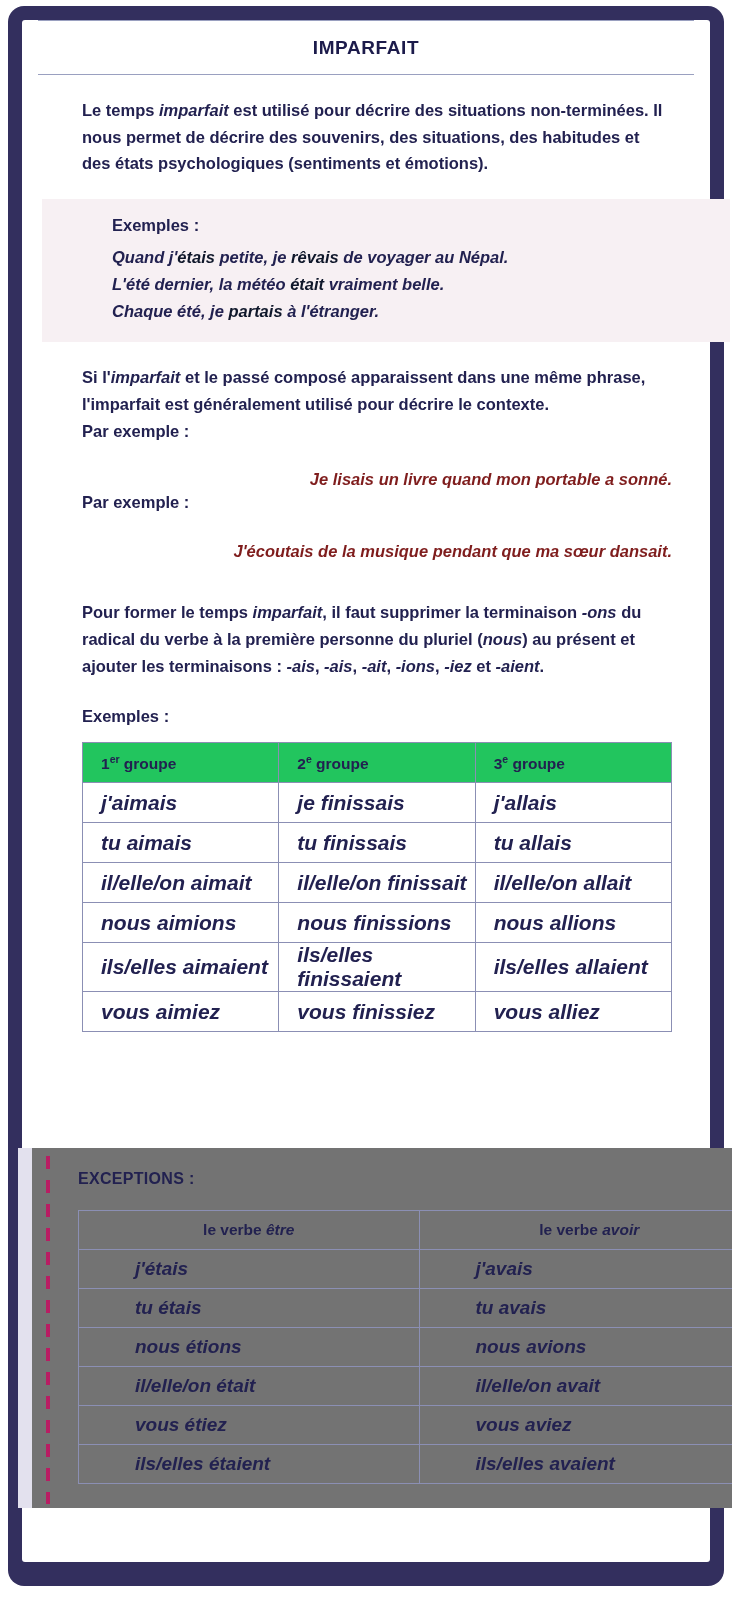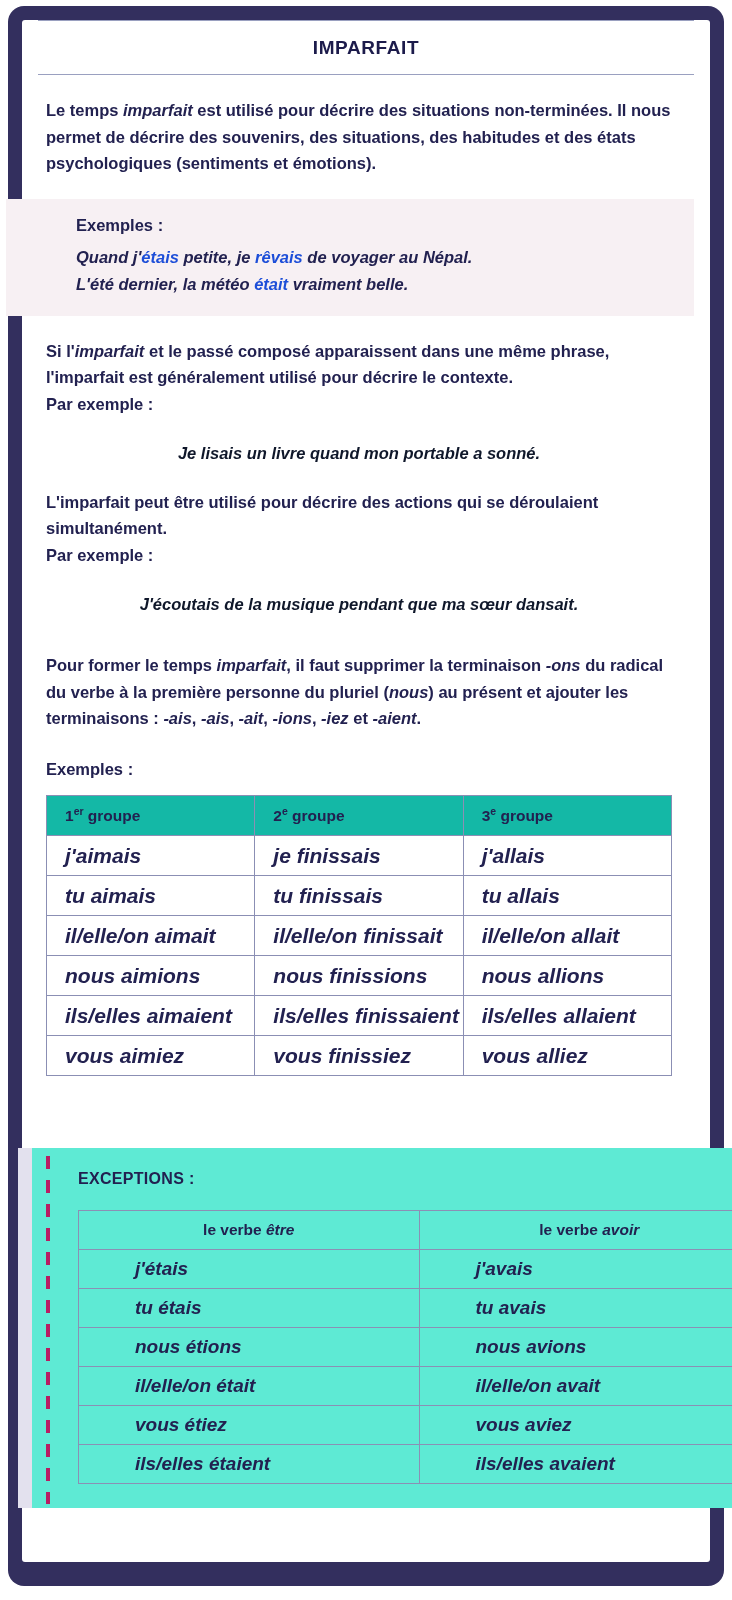--- a/index.html
+++ b/index.html
@@ -47,21 +47,21 @@
   }
   .title {
     text-align: center;
     font-size: 19px;
     font-weight: bold;
     letter-spacing: .6px;
     color: #1c1b4b;
     padding: 16px 0 15px 0;
   }
 
-  .body-wrap { padding: 0 38px 0 24px; }
+  .body-wrap { padding: 0 38px 0 60px; }
 
   p.para {
     font-size: 16.5px;
     line-height: 1.62;
     color: #222150;
     font-weight: 600;
   }
   .pad-top-22 { margin-top: 22px; }
   .pad-top-30 { }
   .pad-top-26 { margin-top: 26px; }
@@ -85,28 +85,28 @@
     font-weight: 600;
     margin-bottom: 9px;
   }
   .ex-line {
     font-size: 16.5px;
     font-style: italic;
     font-weight: 600;
     color: #222150;
     line-height: 1.62;
   }
-  .hl { color: #1d4ed8; font-style: italic; }
+  .hl { color: #0f172a; font-style: italic; }
 
   .center-ex {
-    text-align: center;
+    text-align: right;
     font-size: 16.5px;
     font-style: italic;
     font-weight: 700;
-    color: #0f172a;
+    color: #7f1d1d;
     margin-top: 26px;
   }
 
   .exemples-lead {
     font-size: 16.5px;
     color: #222150;
     font-weight: 600;
     margin-top: 28px;
   }
 
@@ -118,37 +118,37 @@
     table-layout: fixed;
   }
   table.conj th, table.conj td {
     border: 1px solid #8b8fb4;
     height: 40px;
     padding: 0 0 0 18px;
     text-align: left;
     color: #222150;
   }
   table.conj th {
-    background: #14b8a6;
+    background: #22c55e;
     font-size: 15.5px;
     font-weight: 600;
   }
   table.conj td {
     font-size: 21px;
     font-style: italic;
     font-weight: 600;
   }
   sup { font-size: 10.5px; vertical-align: super; }
 
   
   .exceptions {
     position: absolute;
     left: 18px; top: 1148px;
     width: 714px; height: 360px;
-    background: #5eead4;
+    background: #737373;
     border-left: 14px solid #e3e1ee;
   }
   .dash-bar {
     position: absolute;
     left: 14px; top: 8px;
     width: 4px; height: 348px;
     background: repeating-linear-gradient(
       to bottom,
       #b81d63 0px, #b81d63 13px,
       rgba(0,0,0,0) 13px, rgba(0,0,0,0) 24px
@@ -203,29 +203,29 @@
 
       <p class="para pad-top-22"><span>Le temps </span><em class="it">imparfait</em><span> est utilisé pour décrire des situations non-terminées. Il nous permet de décrire des souvenirs, des situations, des habitudes et des états psychologiques (sentiments et émotions).</span></p>
 
       <div class="ex-box">
         <div class="ex-label">Exemples :</div>
 
         <div class="ex-line"><span>Quand j'</span><span class="hl">étais</span><span> petite, je </span><span class="hl">rêvais</span><span> de voyager au Népal.</span></div>
 
         <div class="ex-line"><span>L'été dernier, la météo </span><span class="hl">était</span><span> vraiment belle.</span></div>
 
+        <div class="ex-line"><span>Chaque été, je </span><span class="hl">partais</span><span> à l'étranger.</span></div>
       </div>
 
       <p class="para pad-top-22"><span>Si l'</span><em class="it">imparfait</em><span> et le passé composé apparaissent dans une même phrase, l'imparfait est généralement utilisé pour décrire le contexte.</span></p>
 
       <p class="para pad-top-30">Par exemple :</p>
 
       <div class="center-ex">Je lisais un livre quand mon portable a sonné.</div>
 
-      <p class="para pad-top-26">L'imparfait peut être utilisé pour décrire des actions qui se déroulaient simultanément.</p>
 
       <p class="para pad-top-30">Par exemple :</p>
 
       <div class="center-ex">J'écoutais de la musique pendant que ma sœur dansait.</div>
 
       <p class="para" style="margin-top:38px"><span>Pour former le temps </span><em class="it">imparfait</em><span>, il faut supprimer la terminaison </span><b class="bdi">-ons</b><span> du radical du verbe à la première personne du pluriel (</span><em class="it">nous</em><span>) au présent et ajouter les terminaisons : </span><b class="bdi">-ais</b><span>, </span><b class="bdi">-ais</b><span>, </span><b class="bdi">-ait</b><span>, </span><b class="bdi">-ions</b><span>, </span><b class="bdi">-iez</b><span> et </span><b class="bdi">-aient</b><span>.</span></p>
 
       <div class="exemples-lead">Exemples :</div>
 
       <table class="conj">

